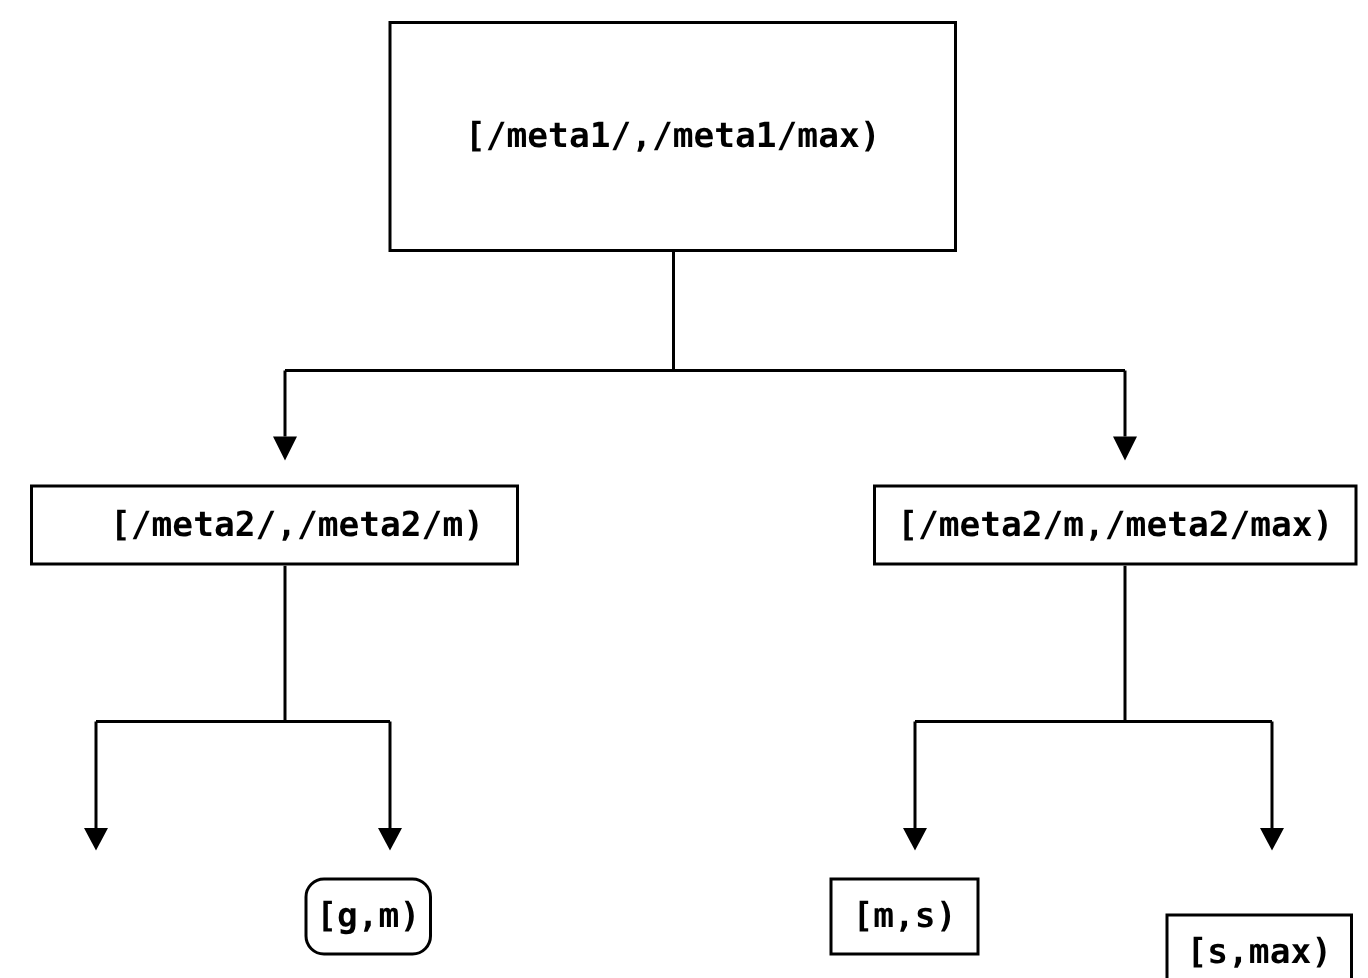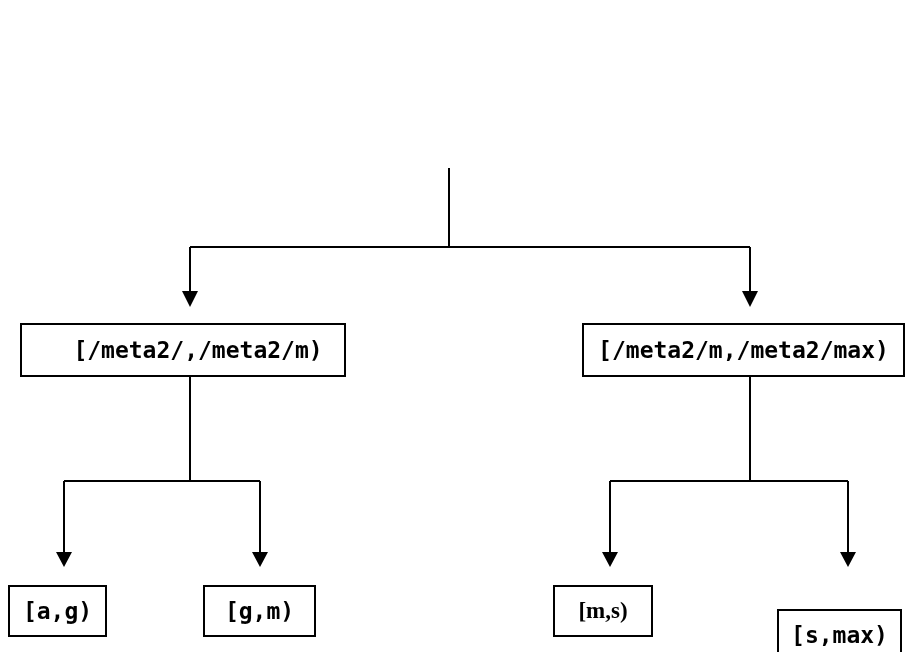--- a/index.html
+++ b/index.html
@@ -31,22 +31,22 @@
     justify-content: center;
     font-size: 23px;
     font-weight: bold;
     color: #000000;
     white-space: nowrap;
   }
   .node-root   { left: 259px; top: 14px;  width: 379px; height: 154px; }
   .node-l      { left: 20px;  top: 323px; width: 326px; height: 54px; padding-left: 30px; }
   .node-r      { left: 582px; top: 323px; width: 323px; height: 54px; align-items: center; }
   .node-ll     { left: 8px;   top: 585px; width: 99px;  height: 52px; }
-  .node-lr     { left: 203px; top: 585px; width: 113px;  height: 52px; }
-  .node-rl     { left: 553px; top: 585px; width: 100px; height: 52px; font-family: Liberation Serif, serif; }
+  .node-lr     { left: 203px; top: 585px; width: 85px;  height: 52px; border-radius: 13px; }
+  .node-rl     { left: 553px; top: 585px; width: 100px; height: 52px; }
   .node-rr     { left: 777px; top: 585px; width: 125px; height: 52px; margin-top: 24px; }
   .edge {
     stroke: #000000;
     stroke-width: 2;
     fill: none;
   }
   .arrowhead {
     fill: #000000;
     stroke: none;
   }
@@ -73,32 +73,32 @@
     <polygon class="arrowhead" points="252,552 268,552 260,567"></polygon>
 
     <path class="edge" d="M750 377 V481"></path>
     <path class="edge" d="M610 481 H848"></path>
     <path class="edge" d="M610 481 V552"></path>
     <polygon class="arrowhead" points="602,552 618,552 610,567"></polygon>
     <path class="edge" d="M848 481 V552"></path>
     <polygon class="arrowhead" points="840,552 856,552 848,567"></polygon>
   </svg>
 
+  <div class="node node-root">
+    <span>[/meta1/,/meta1/max)</span>
+  </div>
 
   <div class="node node-l">
     <span>[/meta2/,/meta2/m)</span>
   </div>
 
   <div class="node node-r">
     <span>[/meta2/m,/meta2/max)</span>
   </div>
 
-  <div class="node node-ll">
-    <span>[a,g)</span>
-  </div>
 
   <div class="node node-lr">
     <span>[g,m)</span>
   </div>
 
   <div class="node node-rl">
     <span>[m,s)</span>
   </div>
 
   <div class="node node-rr">

